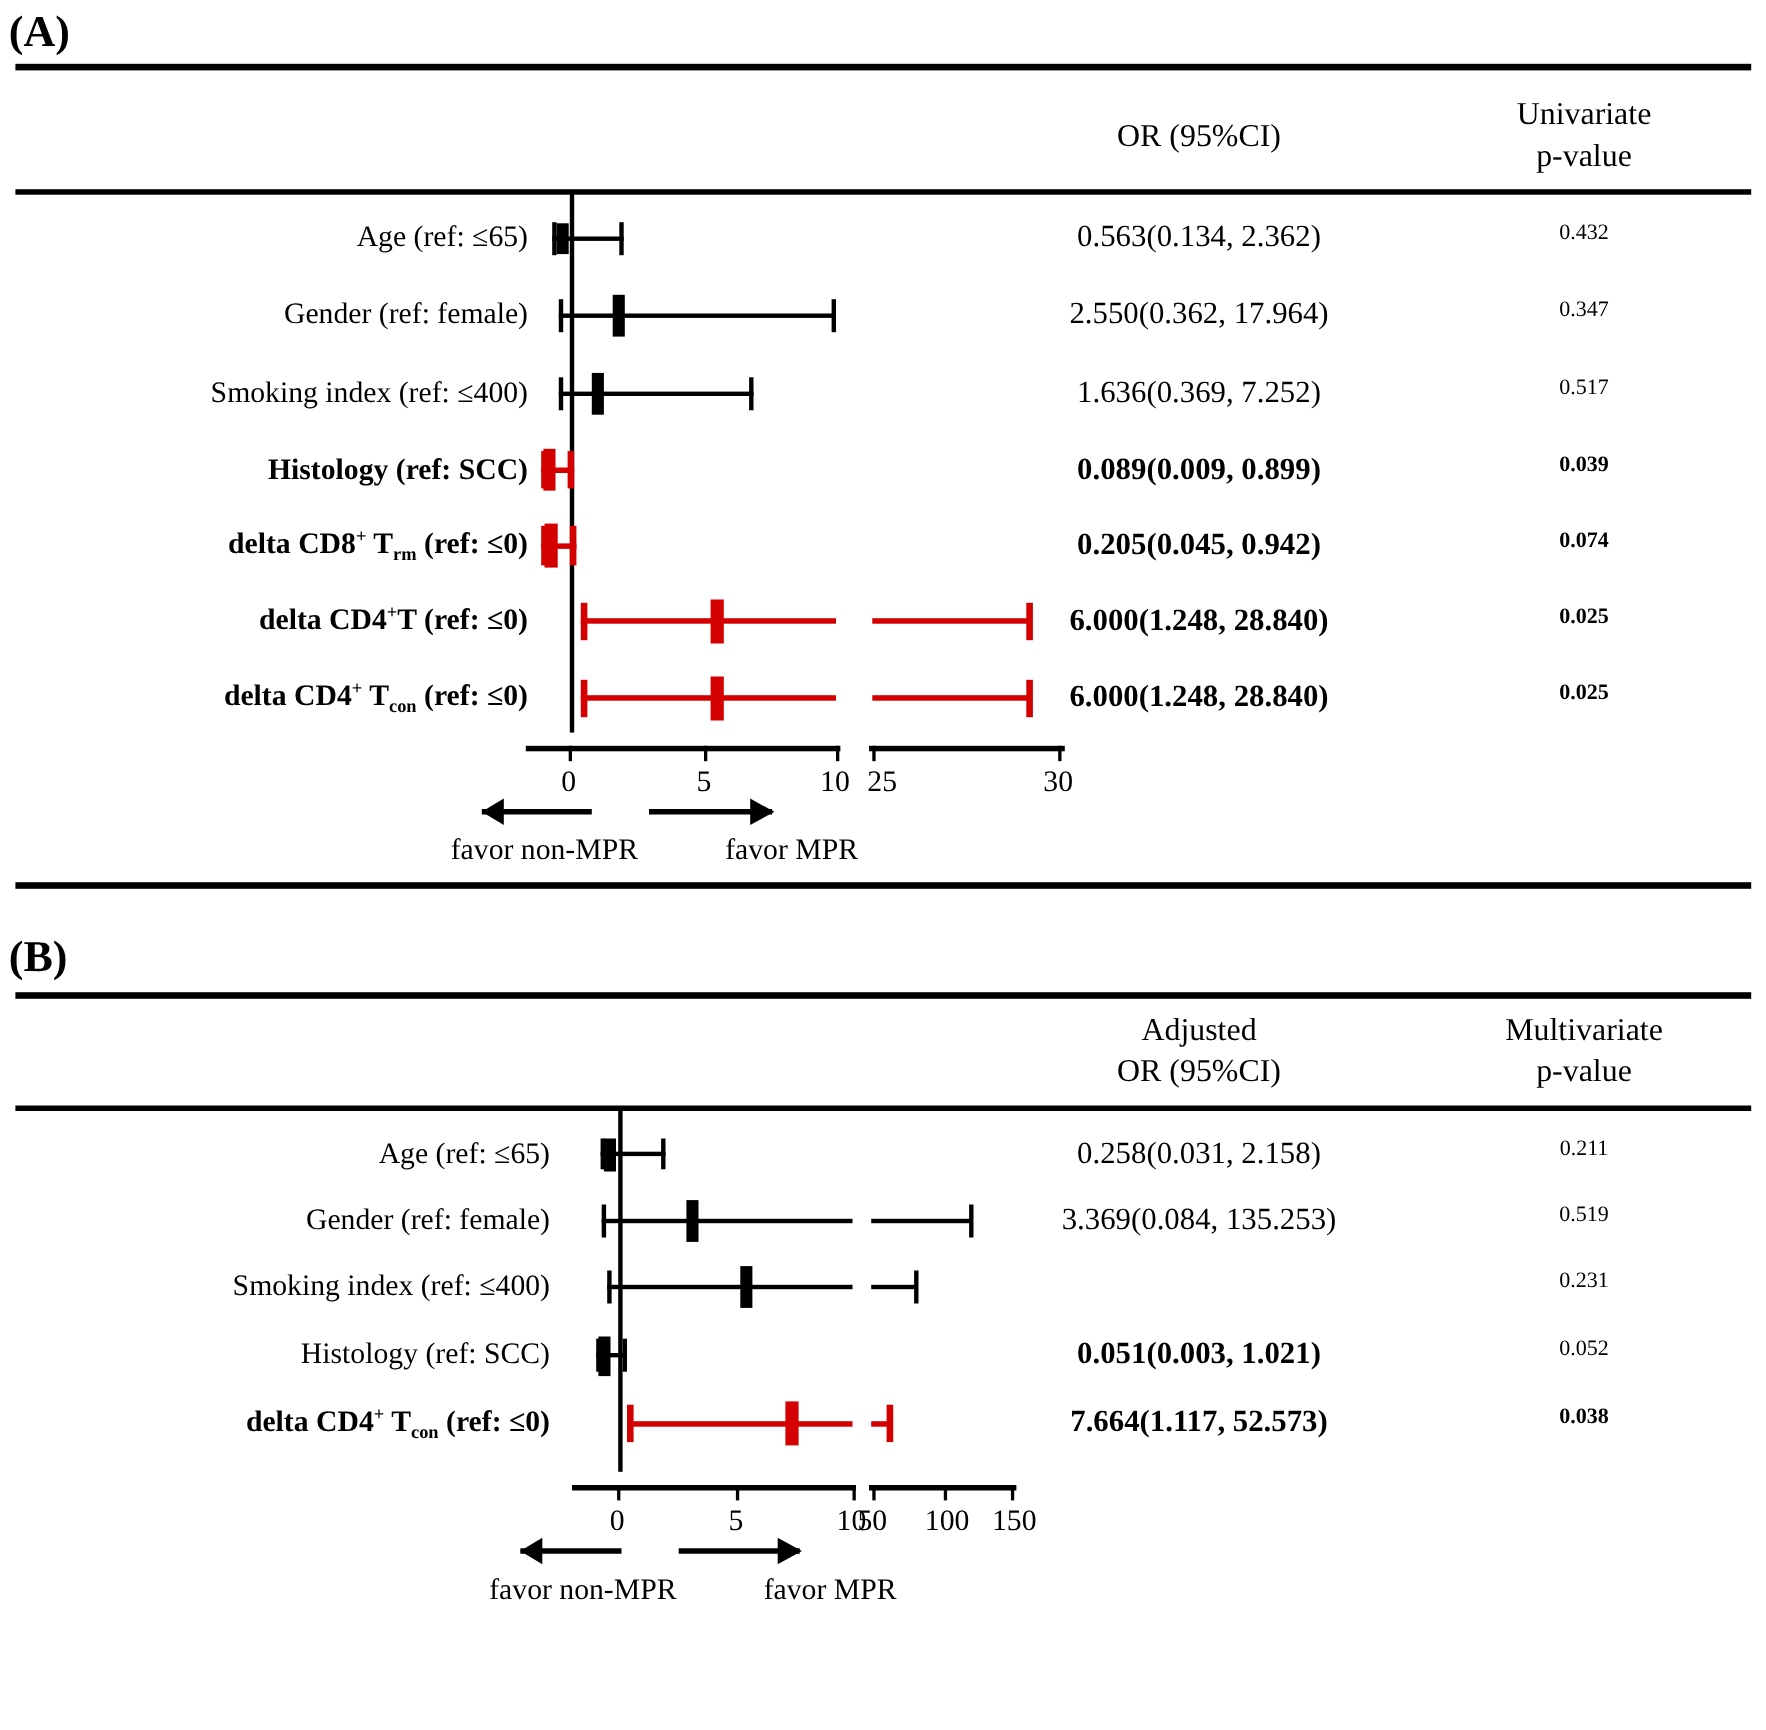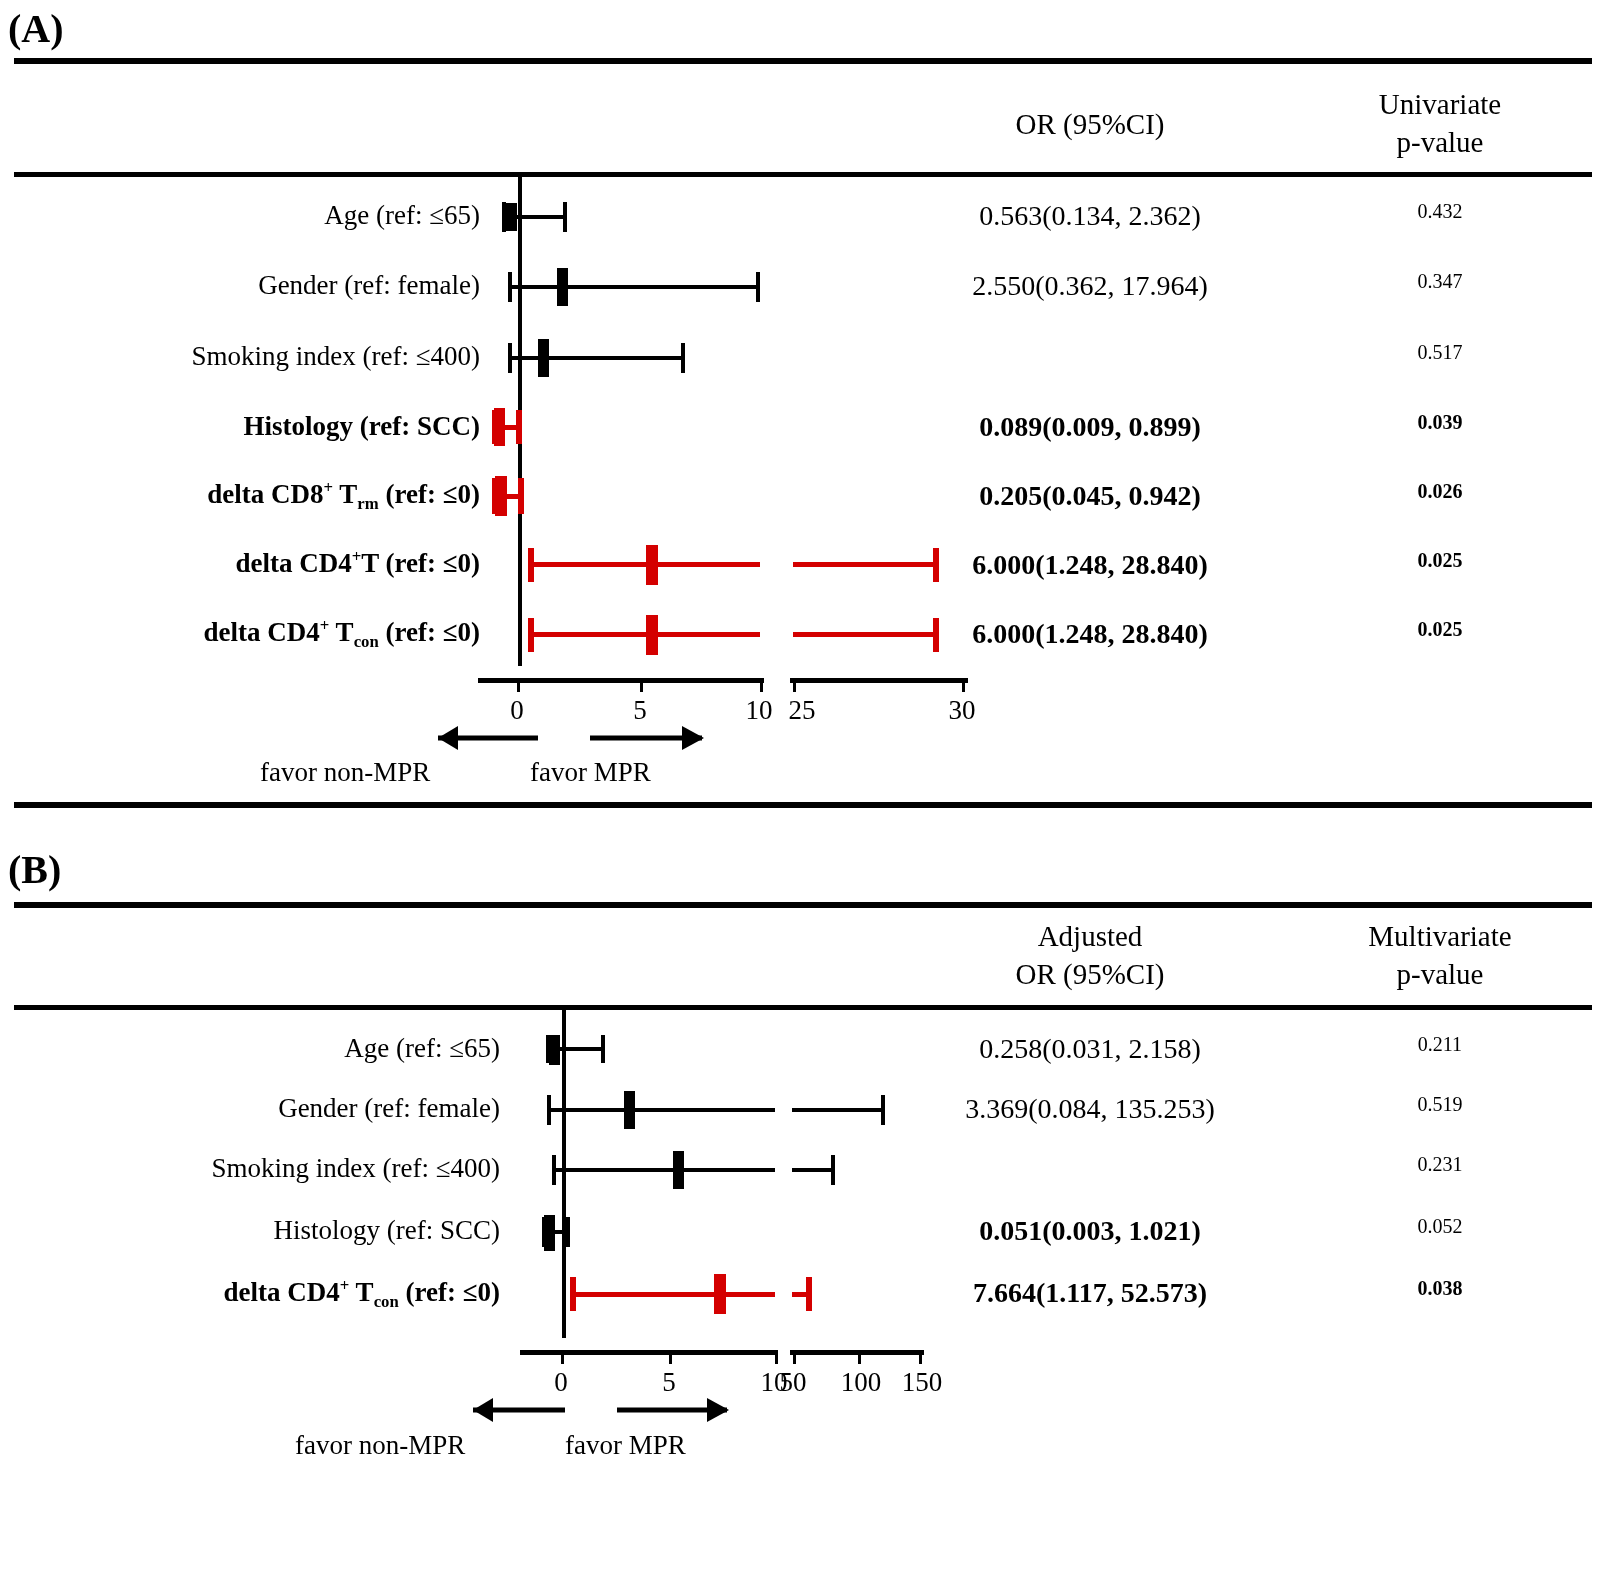--- a/index.html
+++ b/index.html
@@ -20,21 +20,21 @@
   .orcell{position:absolute;text-align:center;font-size:28px;white-space:nowrap;}
   .orcell.b{font-weight:bold;}
   .pcell{position:absolute;text-align:center;font-size:20px;white-space:nowrap;}
   .pcell.b{font-weight:bold;}
   .axisline{position:absolute;background:#000;}
   .tick{position:absolute;background:#000;width:3px;}
   .ticklabel{position:absolute;font-size:27px;text-align:center;}
   .ci{position:absolute;height:4px;}
   .cap{position:absolute;width:4px;}
   .box{position:absolute;}
-  .favlabel{position:absolute;font-size:27px;text-align:left;white-space:nowrap;}
+  .favlabel{position:absolute;font-size:27px;text-align:right;white-space:nowrap;}
   sup{font-size:0.62em;vertical-align:super;}
   sub{font-size:0.62em;vertical-align:sub;}
   .vline{position:absolute;background:#000;width:4px;}
 </style>
 </head>
 <body>
 
 <div class="panel" style="top:0;height:810px;">
 
   <div class="panel-label" style="left:8px;top:5px;">(A)</div>
@@ -90,30 +90,31 @@
   <div class="box" style="left:646px;top:545px;width:12px;height:40px;background:#d40000;"></div>
 
   <div class="ci" style="left:528px;top:632px;width:232px;background:#d40000;height:5px;"></div>
   <div class="cap" style="left:528px;top:618px;height:34px;background:#d40000;width:6px;"></div>
   <div class="ci" style="left:793px;top:632px;width:144px;background:#d40000;height:5px;"></div>
   <div class="cap" style="left:933px;top:618px;height:34px;background:#d40000;width:6px;"></div>
   <div class="box" style="left:646px;top:615px;width:12px;height:40px;background:#d40000;"></div>
 
   <div class="orcell" style="left:900px;top:200px;width:380px;">0.563(0.134, 2.362)</div>
   <div class="orcell" style="left:900px;top:270px;width:380px;">2.550(0.362, 17.964)</div>
+  <div class="orcell" style="left:900px;top:341px;width:380px;">1.636(0.369, 7.252)</div>
   <div class="orcell b" style="left:900px;top:411px;width:380px;">0.089(0.009, 0.899)</div>
   <div class="orcell b" style="left:900px;top:480px;width:380px;">0.205(0.045, 0.942)</div>
   <div class="orcell b" style="left:900px;top:549px;width:380px;">6.000(1.248, 28.840)</div>
   <div class="orcell b" style="left:900px;top:618px;width:380px;">6.000(1.248, 28.840)</div>
 
   <div class="pcell" style="left:1290px;top:200px;width:300px;">0.432</div>
   <div class="pcell" style="left:1290px;top:270px;width:300px;">0.347</div>
   <div class="pcell" style="left:1290px;top:341px;width:300px;">0.517</div>
   <div class="pcell b" style="left:1290px;top:411px;width:300px;">0.039</div>
-  <div class="pcell b" style="left:1290px;top:480px;width:300px;">0.026</div>
+  <div class="pcell b" style="left:1290px;top:480px;width:300px;">0.074</div>
   <div class="pcell b" style="left:1290px;top:549px;width:300px;">0.025</div>
   <div class="pcell b" style="left:1290px;top:618px;width:300px;">0.025</div>
 
   <div class="axisline" style="left:478px;top:678px;width:286px;height:5px;"></div>
   <div class="axisline" style="left:790px;top:678px;width:178px;height:5px;"></div>
 
   <div class="tick" style="left:517px;top:678px;height:14px;"></div>
   <div class="tick" style="left:640px;top:678px;height:14px;"></div>
   <div class="tick" style="left:760px;top:678px;height:14px;"></div>
   <div class="tick" style="left:793px;top:678px;height:14px;"></div>

